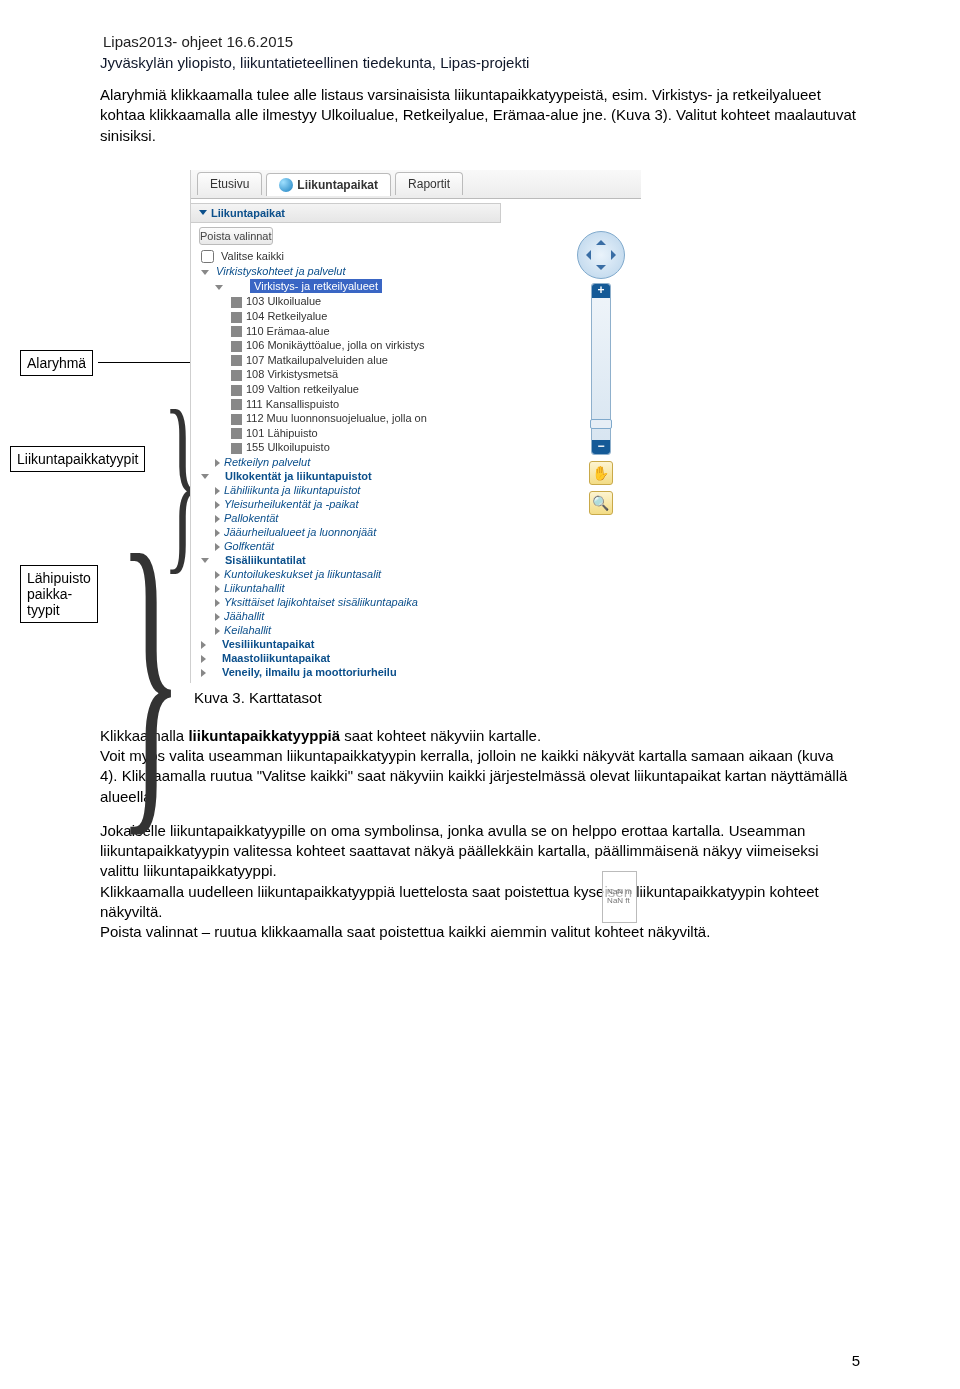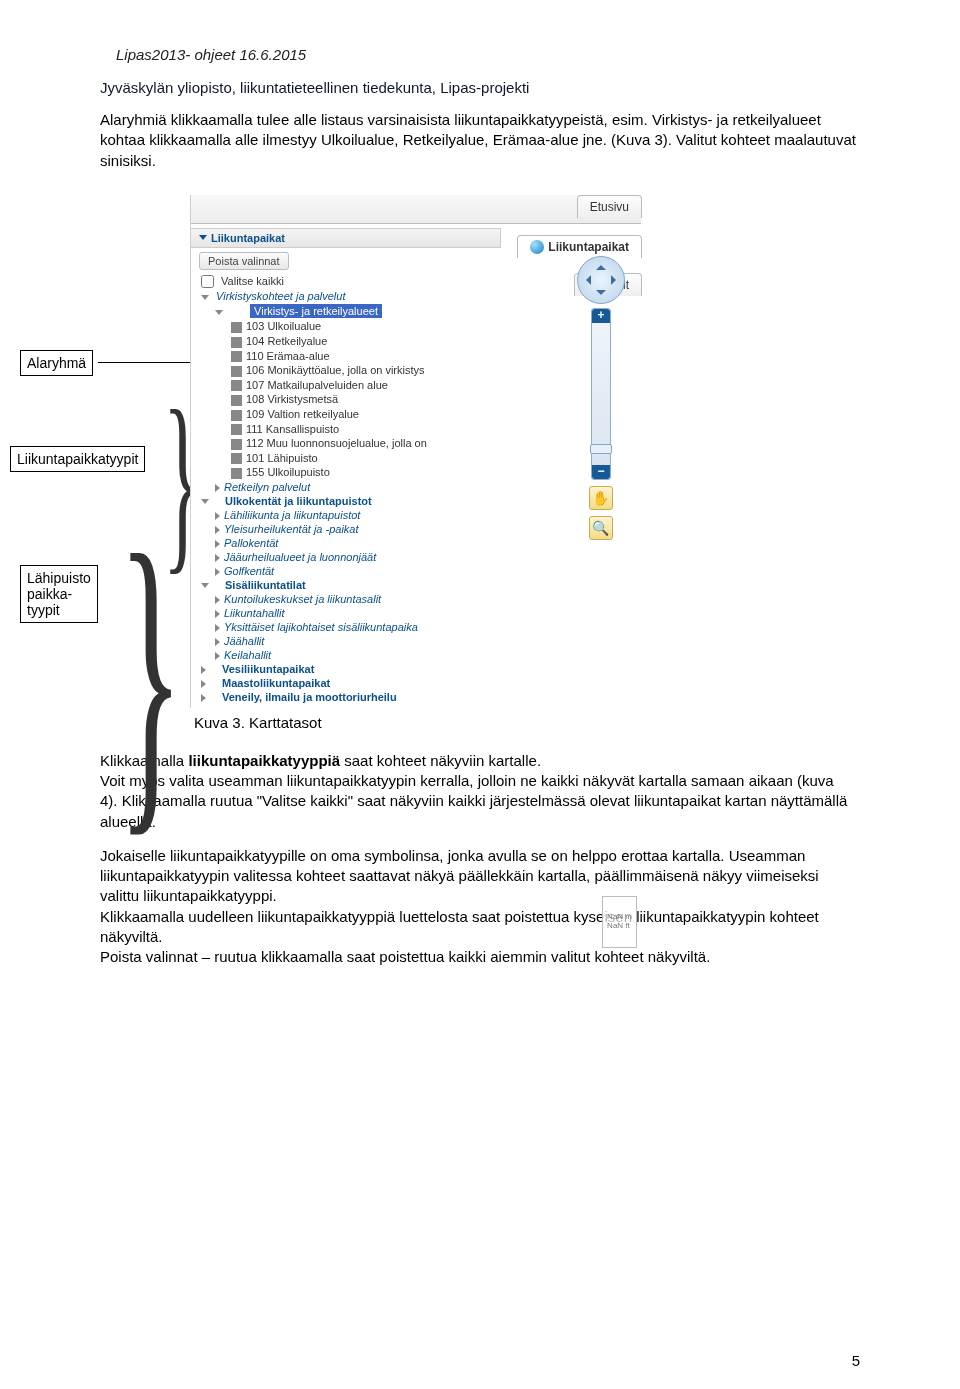--- a/index.html
+++ b/index.html
@@ -8,21 +8,21 @@
     font-family: Arial, Helvetica, sans-serif;
     background: #fff;
     width: 960px;
   }
   .page {
     padding: 30px 100px 40px 100px;
     position: relative;
     min-height: 1389px;
     box-sizing: border-box;
   }
-  .hdr1 { font-size: 15px; color: #222; margin: 16px; font-style: italic; }
+  .hdr1 { font-size: 15px; color: #222; margin: 3px; }
   .hdr2 { font-size: 15px; color: #0f172a; margin: 4px 0 14px 0; }
   .intro { font-size: 15px; line-height: 1.35; margin: 4px 0 24px 0; }
   .callouts {
     position: absolute;
     left: 10px;
     top: 290px;
     width: 200px;
   }
   .callout-box {
     border: 1px solid #000;
@@ -48,25 +48,24 @@
     width: 450px;
     background: #fff;
     border-left: 1px solid #cfcfcf;
     position: relative;
   }
   .tabs {
     height: 28px;
     background: linear-gradient(#f9f9f9,#ececec);
     border-bottom: 1px solid #bbb;
     display: flex;
-    align-items: flex-end;
+    align-items: center;
     padding-left: 6px;
-    gap: 16px;
+    gap: 5px;
     font-size: 12px;
-    flex-direction: column;
   }
   .tab {
     padding: 4px 12px;
     background: linear-gradient(#fdfdfd,#eee);
     border: 1px solid #bbb;
     border-bottom: none;
     border-radius: 4px 4px 0 0;
     margin-right: -1px;
     color: #333;
     display: flex;
@@ -106,21 +105,21 @@
     display: inline-block; margin-right: 4px; vertical-align: middle;
   }
   .tri-down-sm {
     width: 0; height: 0; border-left: 4px solid transparent; border-right: 4px solid transparent; border-top: 5px solid #888;
     display: inline-block; margin-right: 4px; vertical-align: middle;
   }
   .btnish {
     background: linear-gradient(#fcfcfc,#e8e8e8);
     border: 1px solid #bbb;
     border-radius: 3px;
-    padding: 2px 8px;
+    padding: 2px 0;
     font-size: 11px;
     display: inline-block;
     margin: 4px 0 4px 8px;
     color: #444;
   }
   .row { padding: 1px 2px 1px 8px; white-space: nowrap; }
   .row.lvl1 { padding-left: 10px; }
   .row.lvl2 { padding-left: 24px; }
   .row.lvl3 { padding-left: 40px; }
   .row input[type=checkbox] { vertical-align: middle; margin: 0 4px 0 0; }

